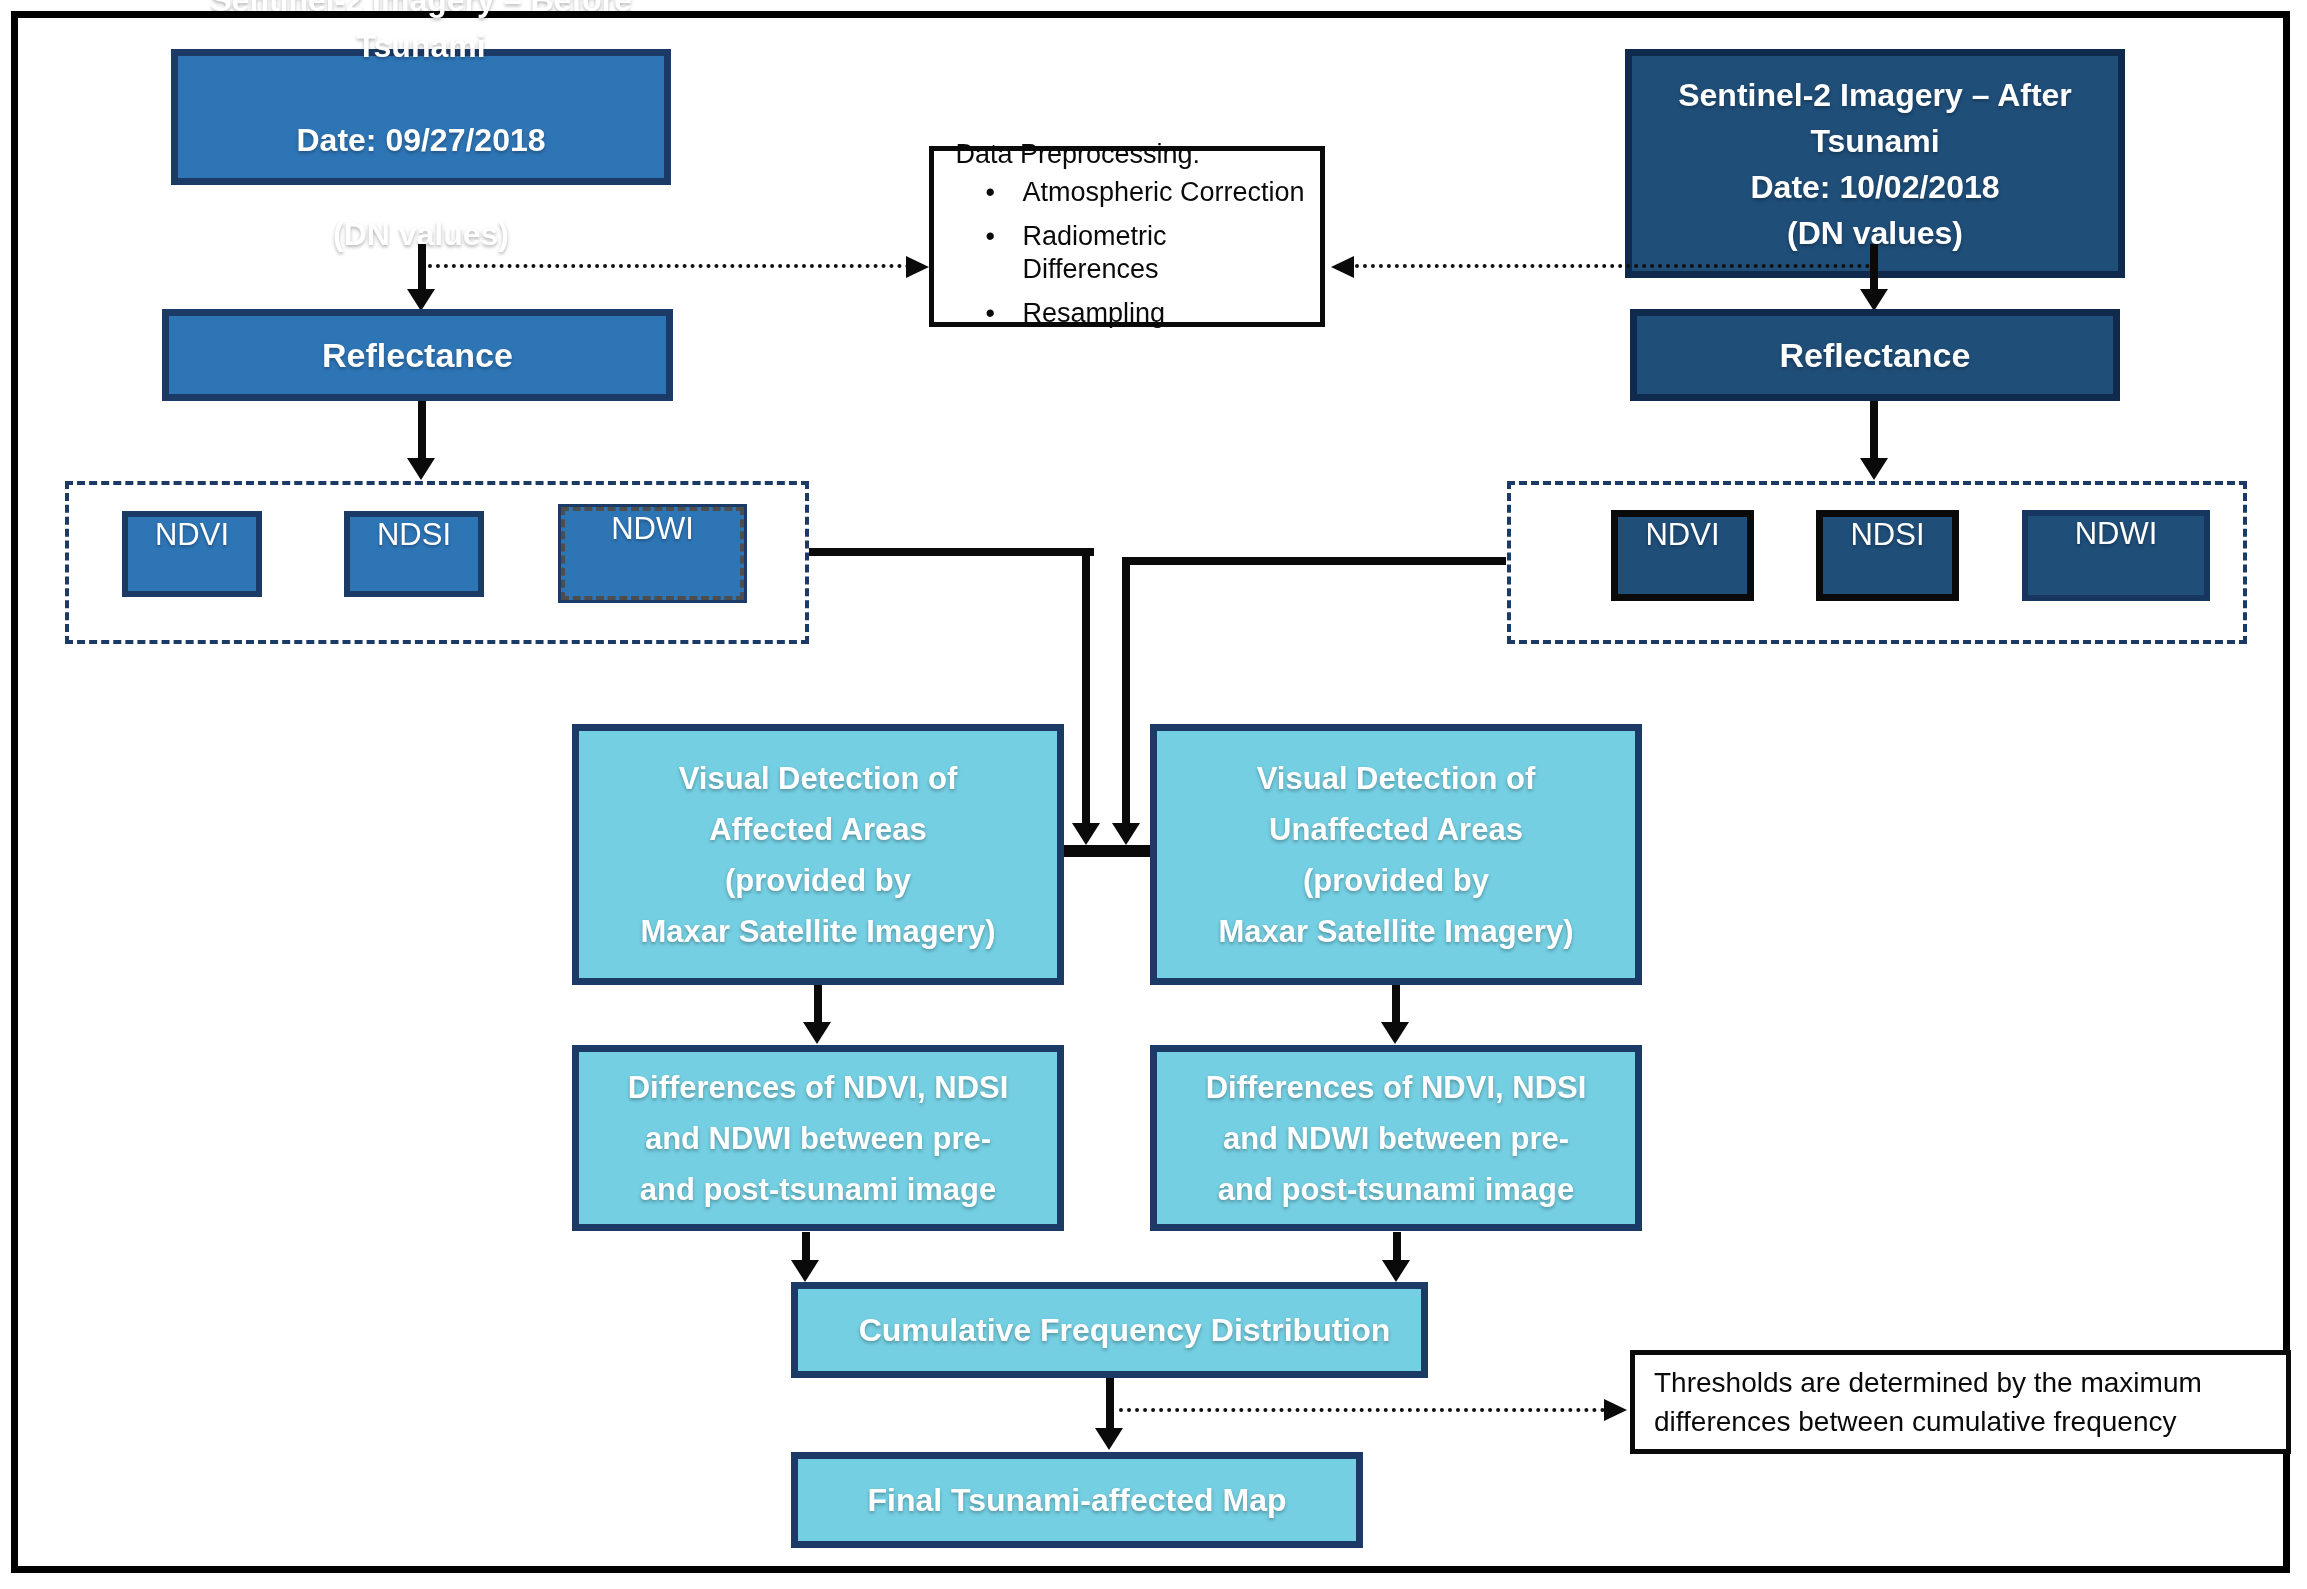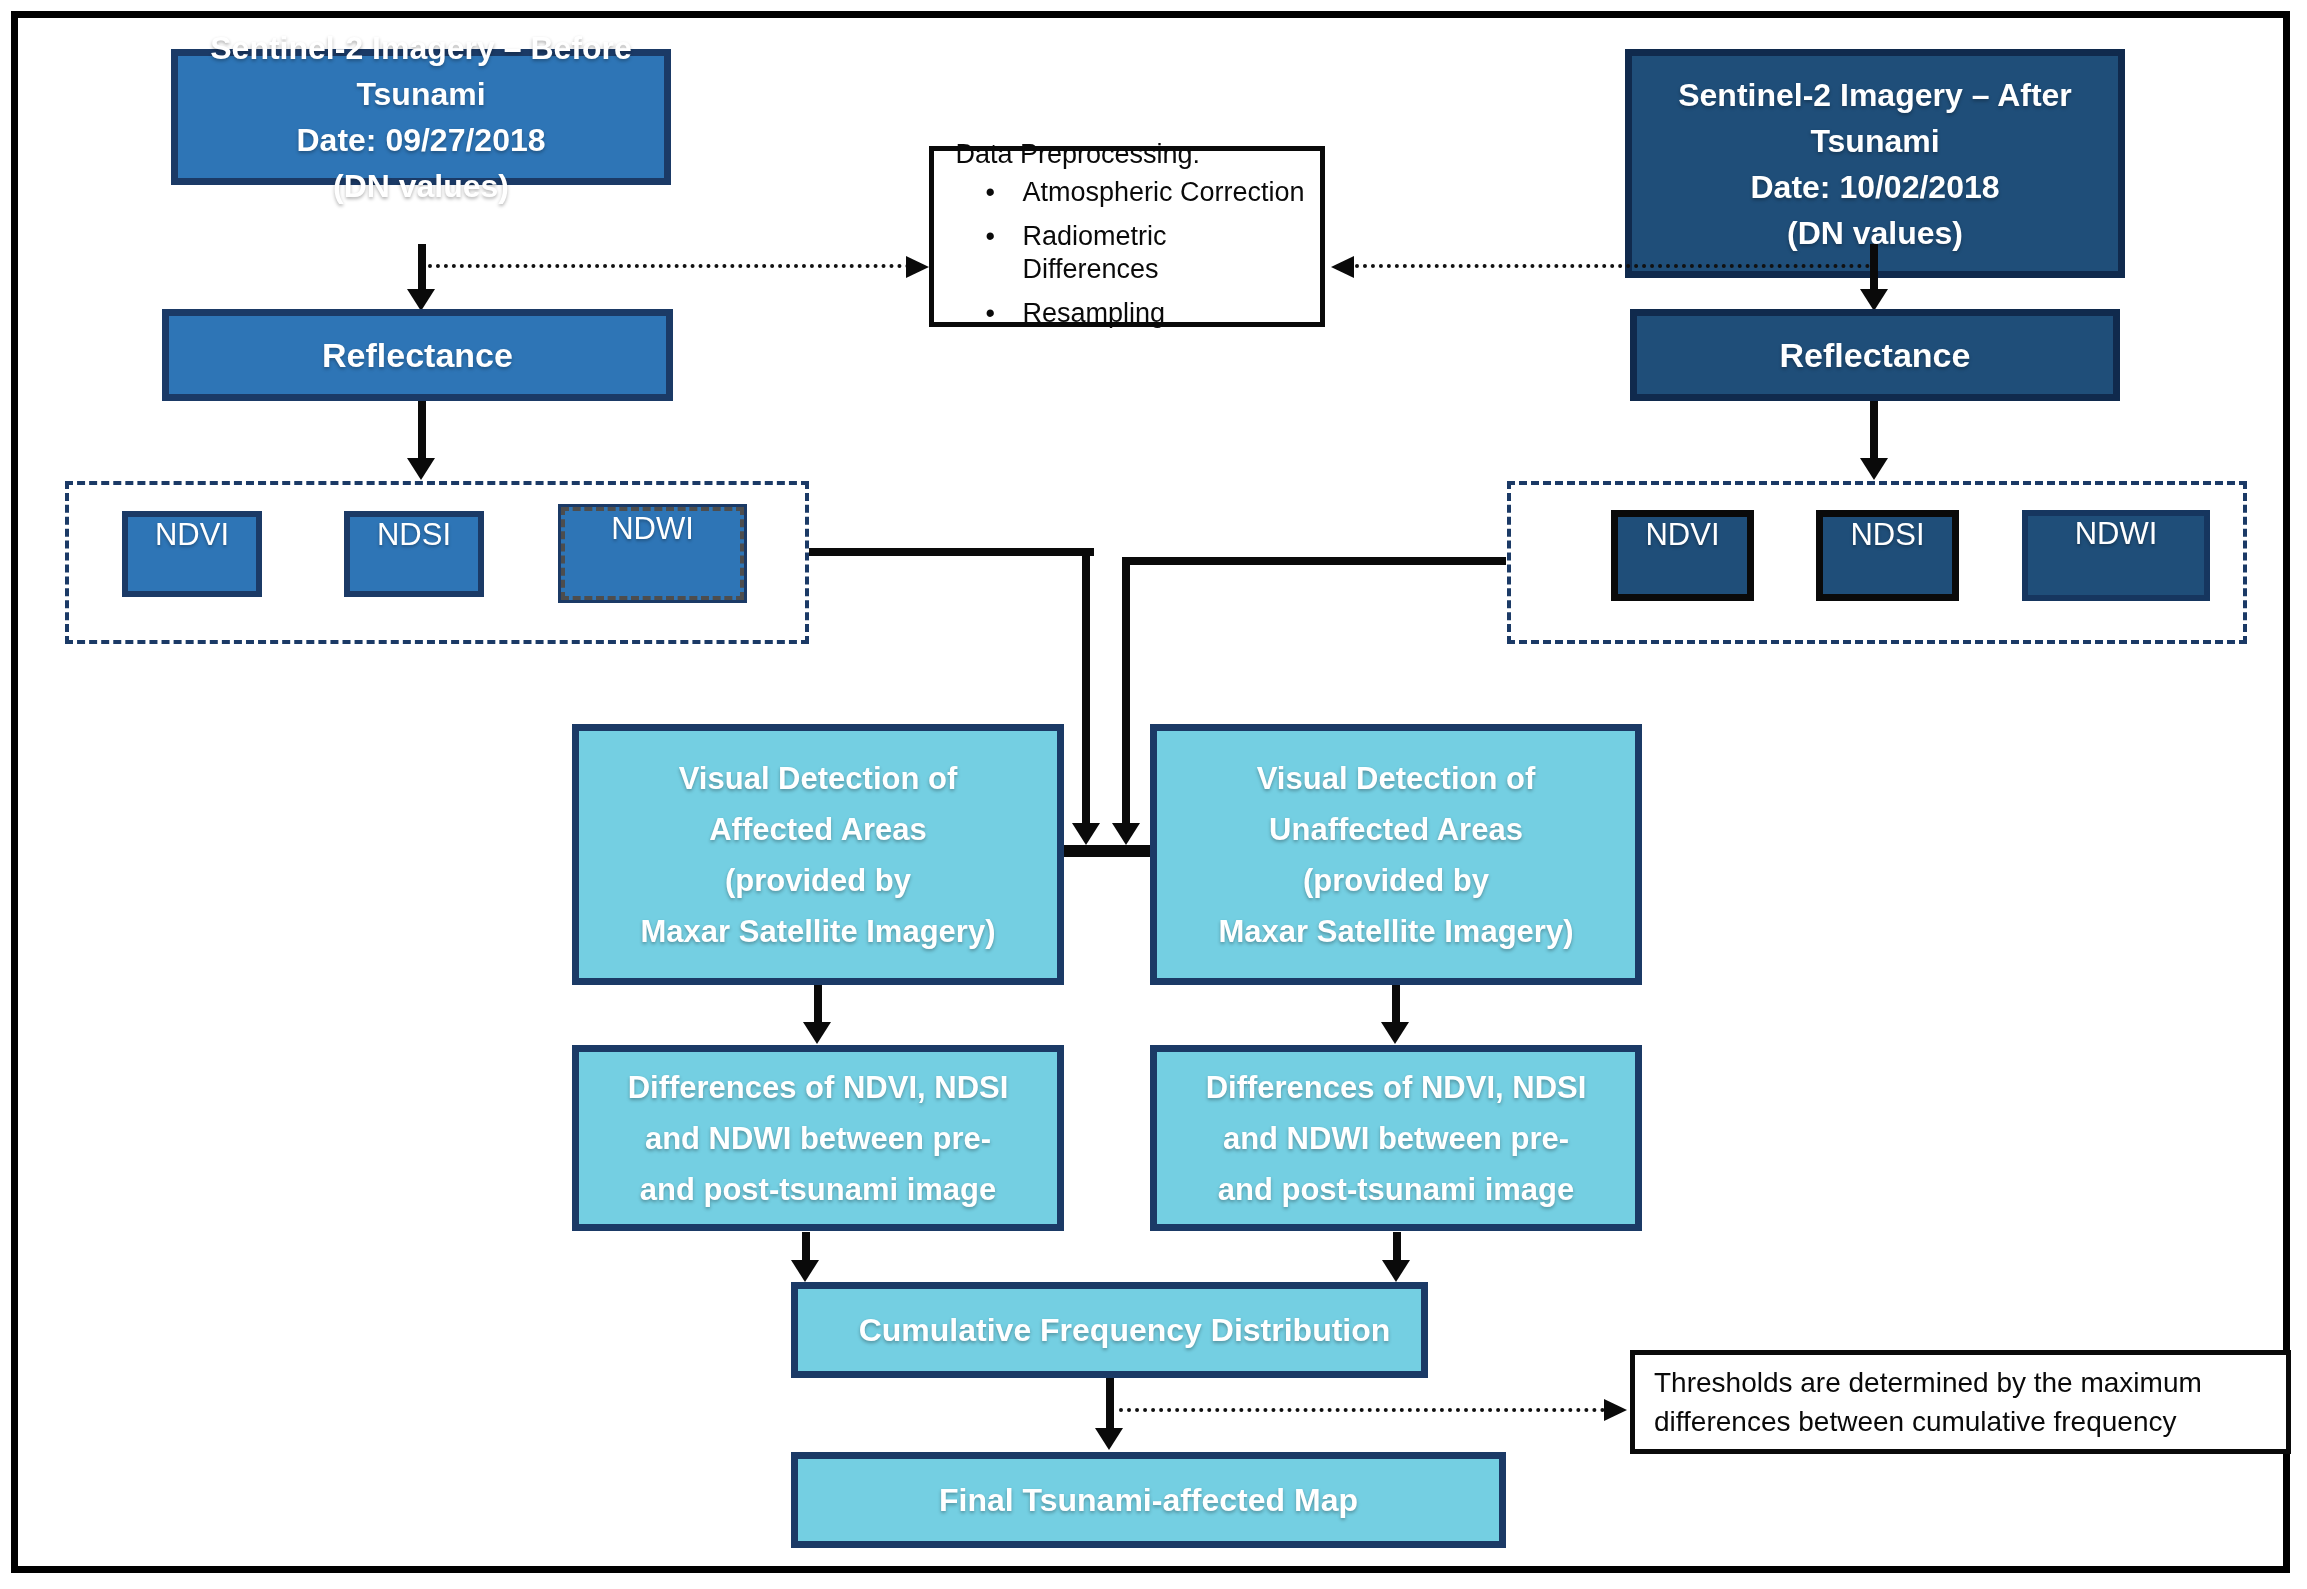--- a/index.html
+++ b/index.html
@@ -34,21 +34,21 @@
   .ln{display:block;}
   .bul-row{display:flex;flex-direction:row;align-items:flex-start;margin:5.4px 0 5.4px 30px;}
   .bul{width:37px;flex:0 0 37px;}
 </style>
 </head>
 <body>
 
 <div class="canvas">
   <div class="frame"></div>
 
-  <div class="node blue" style="left:171px;top:49px;width:500px;height:136px;font-size:32px;line-height:46px;">
+  <div class="node blue" style="left:171px;top:49px;width:500px;height:136px;font-size:32px;line-height:46px;gap:48px;">
     <span class="ln">Sentinel-2 Imagery – Before Tsunami</span>
     <span class="ln">Date: 09/27/2018</span>
     <span class="ln">(DN values)</span>
   </div>
 
   <div class="node darkblue" style="left:1625px;top:49px;width:500px;height:229px;font-size:32px;line-height:46px;">
     <span class="ln">Sentinel-2 Imagery – After Tsunami</span>
     <span class="ln">Date: 10/02/2018</span>
     <span class="ln">(DN values)</span>
   </div>
@@ -165,17 +165,17 @@
   <div class="vshaft" style="left:1106px;top:1378px;height:51px;"></div>
   <div class="head-down" style="left:1095px;top:1428px;"></div>
   <div class="dotline" style="left:1119px;top:1408px;width:486px;"></div>
   <div class="head-right" style="left:1604px;top:1399px;"></div>
 
   <div class="node whitebox" style="left:1630px;top:1350px;width:661px;height:104px;font-size:28px;line-height:39px;justify-content:center;padding:5.4px 10.7px 5.4px 19px;">
     <span class="ln">Thresholds are determined by the maximum</span>
     <span class="ln">differences between cumulative frequency</span>
   </div>
 
-  <div class="node cyan" style="left:791px;top:1452px;width:715px;height:96px;font-size:32px;">
+  <div class="node cyan" style="left:791px;top:1452px;width:572px;height:96px;font-size:32px;">
     <span class="ln">Final Tsunami-affected Map</span>
   </div>
 </div>
 
 
 </body></html>

